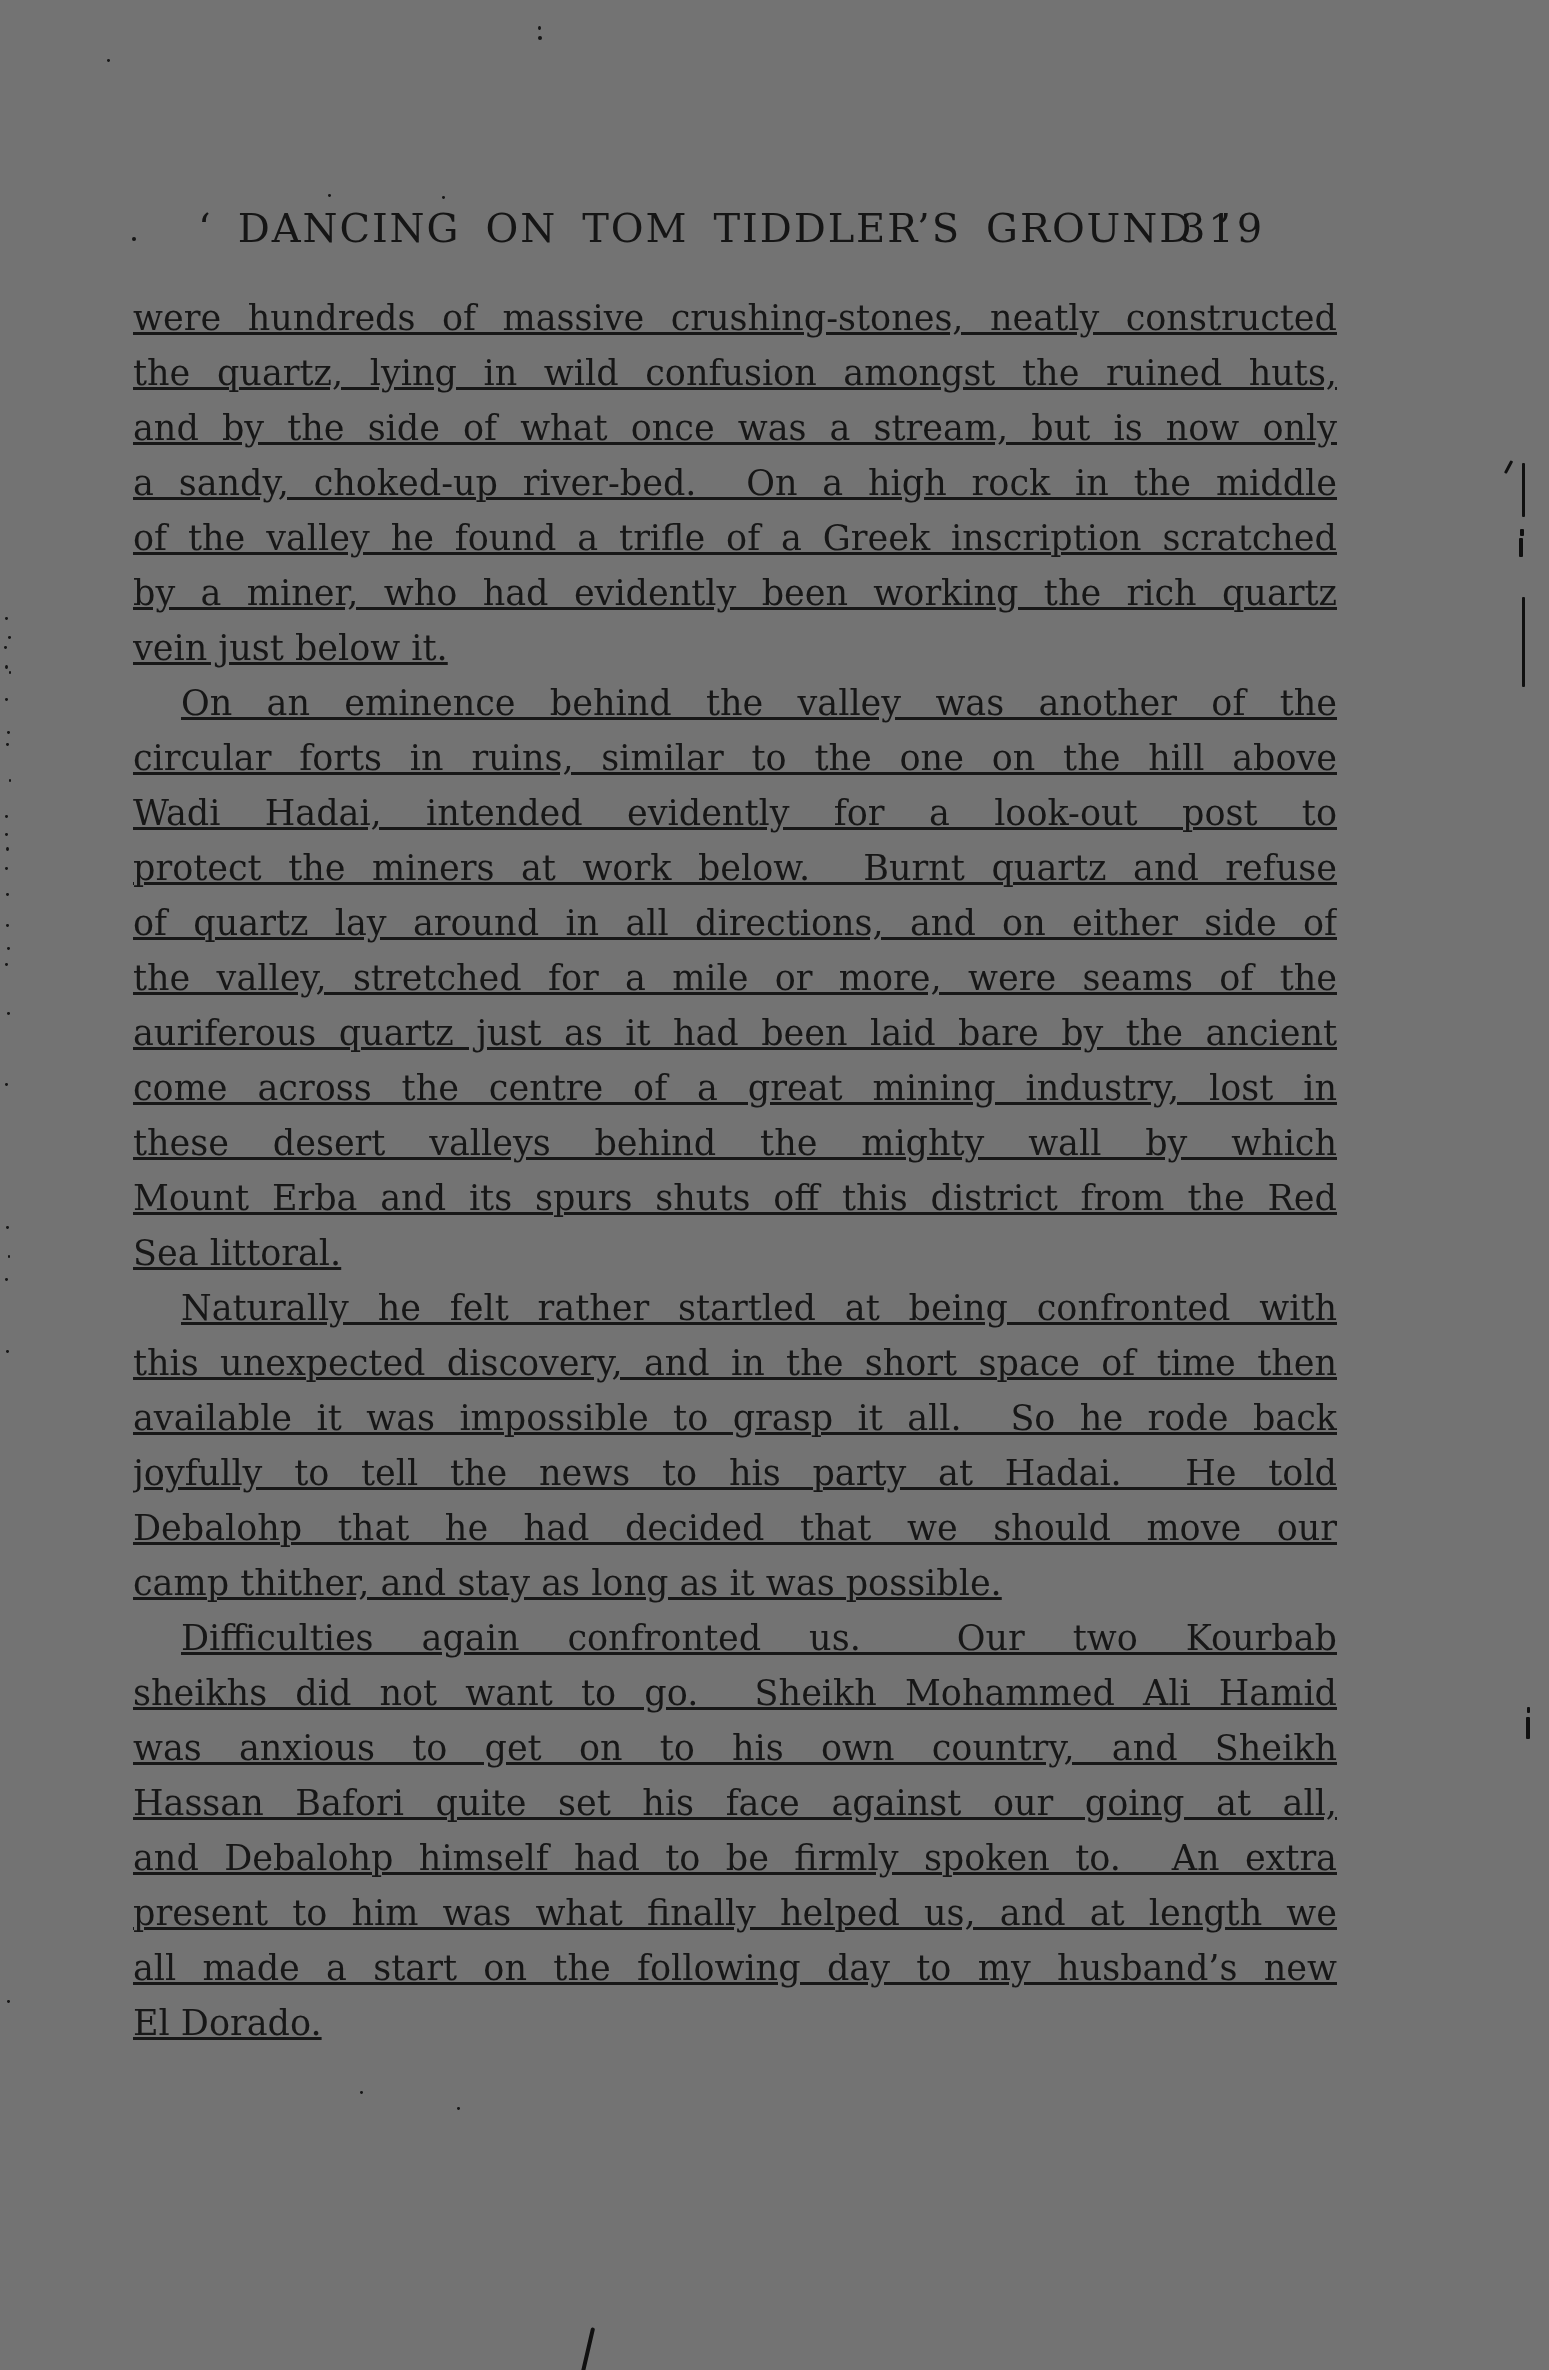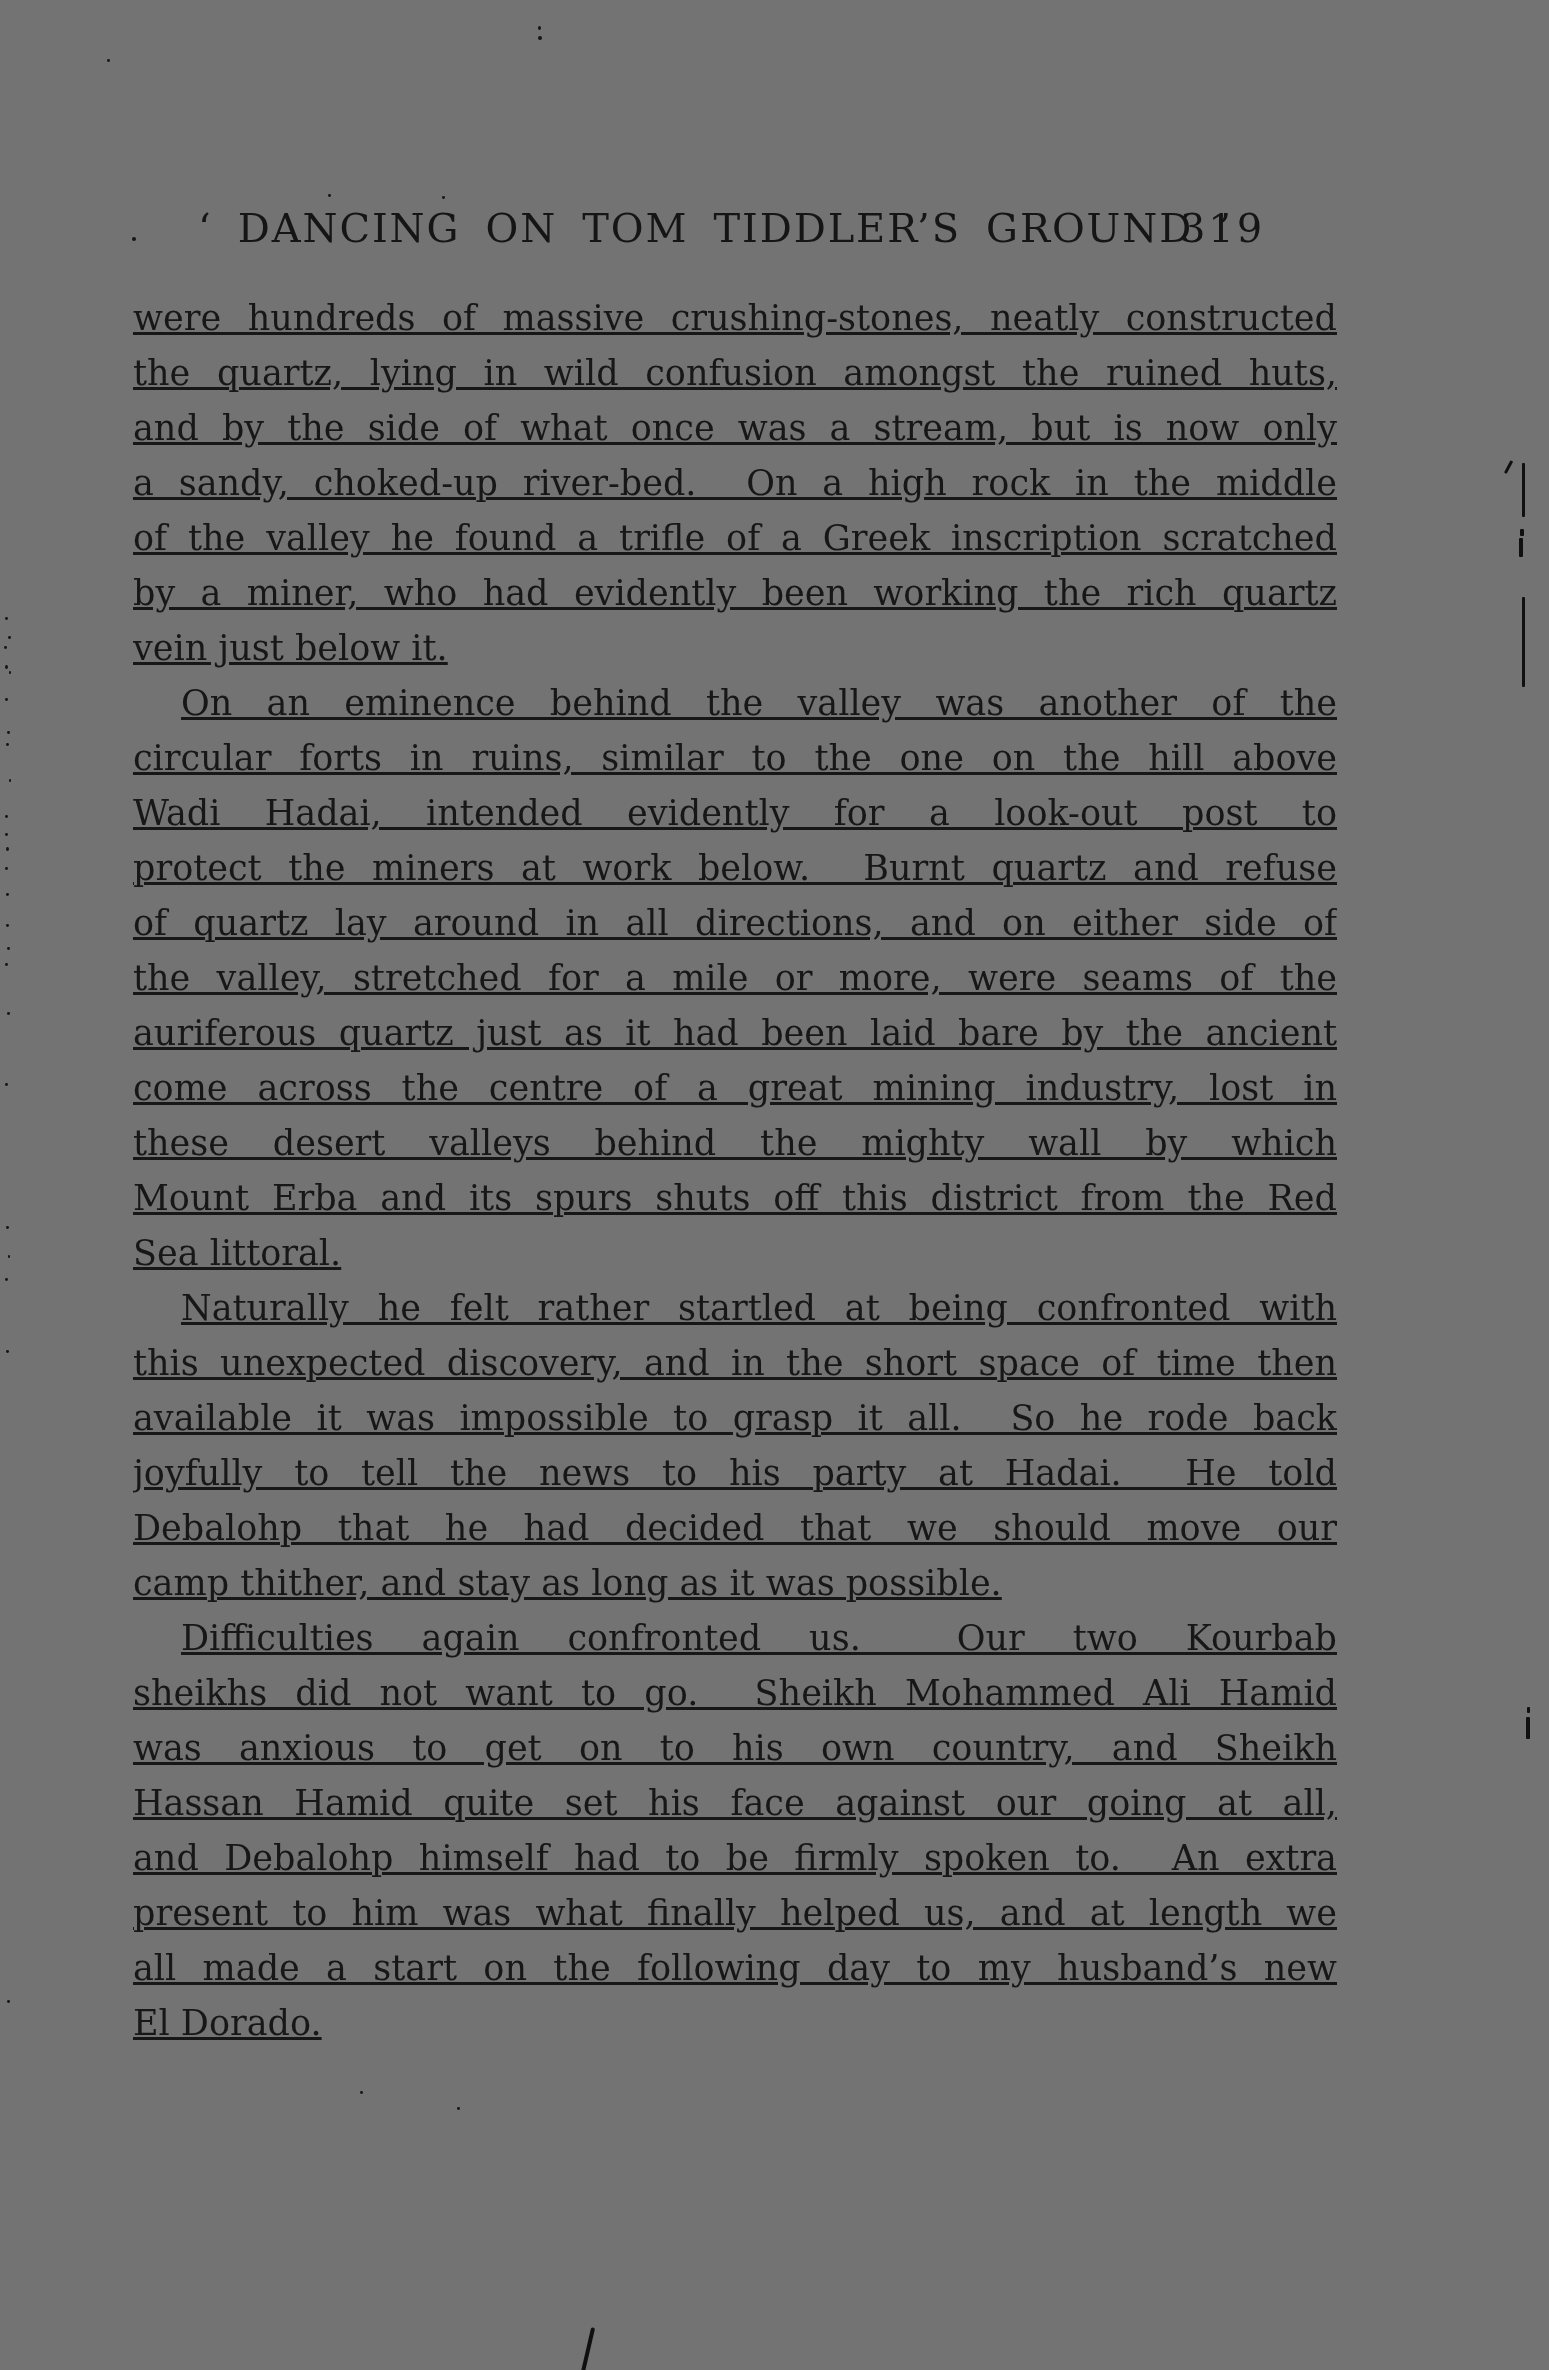--- a/index.html
+++ b/index.html
@@ -74,21 +74,21 @@
       <div class="line last">Sea littoral.</div>
       <div class="line indent">Naturally he felt rather startled at being confronted with</div>
       <div class="line">this unexpected discovery, and in the short space of time then</div>
       <div class="line">available it was impossible to grasp it all.&nbsp; So he rode back</div>
       <div class="line">joyfully to tell the news to his party at Hadai.&nbsp; He told</div>
       <div class="line">Debalohp that he had decided that we should move our</div>
       <div class="line last">camp thither, and stay as long as it was possible.</div>
       <div class="line indent">Difficulties again confronted us.&nbsp; Our two Kourbab</div>
       <div class="line">sheikhs did not want to go.&nbsp; Sheikh Mohammed Ali Hamid</div>
       <div class="line">was anxious to get on to his own country, and Sheikh</div>
-      <div class="line">Hassan Hamid quite set his face against our going at all,</div>
+      <div class="line">Hassan Bafori quite set his face against our going at all,</div>
       <div class="line">and Debalohp himself had to be firmly spoken to.&nbsp; An extra</div>
       <div class="line">present to him was what finally helped us, and at length we</div>
       <div class="line">all made a start on the following day to my husband’s new</div>
       <div class="line last">El Dorado.</div>
     </div>
 
   <div>
 
     <span class="speck" style="left:538px;top:26px;width:2.9px;height:3.8px;"></span>
     <span class="speck" style="left:538px;top:36px;width:3.8px;height:3.8px;"></span>

